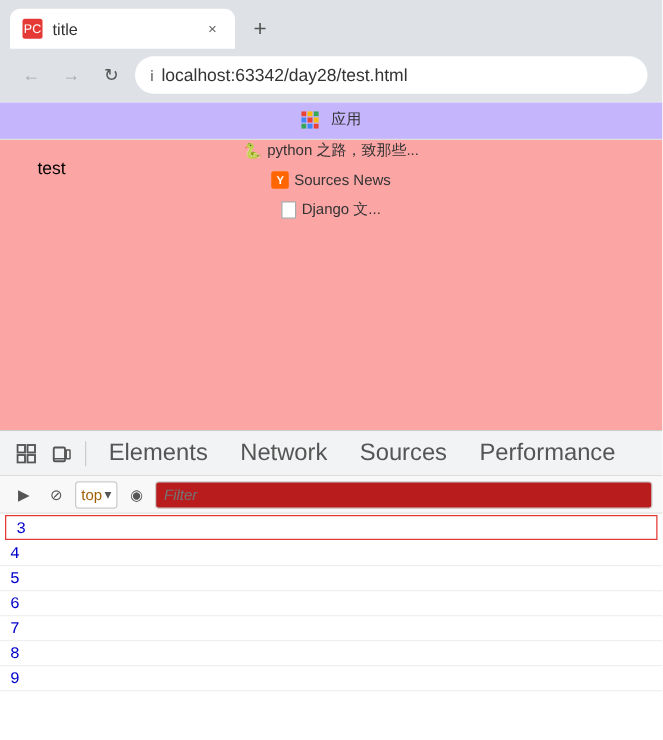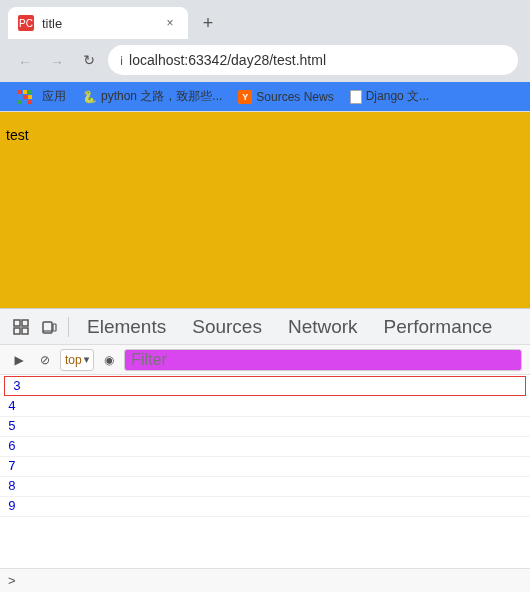--- a/index.html
+++ b/index.html
@@ -106,24 +106,25 @@
     .address-text {
       font-size: 14px;
       color: #333;
     }
 
     
     .bookmarks-bar {
       display: flex;
       align-items: center;
       padding: 3px 12px;
-      background: #3b82f6;
+      background: #c4b5fd;
       gap: 4px;
       height: 30px;
       border-bottom: 1px solid #ddd;
+      flex-direction: column;
     }
     .bookmark-apps {
       display: flex;
       align-items: center;
       gap: 2px;
       margin-right: 6px;
     }
     .bookmark-item {
       display: flex;
       align-items: center;
@@ -145,23 +146,23 @@
     .bookmark-favicon-doc {
       width: 12px; height: 14px;
       border: 1px solid #aaa;
       border-radius: 1px;
       background: #fff;
       position: relative;
     }
 
     
     .page-content {
-      background: #eab308;
-      padding: 14px 6px;
-      height: 196px;
+      background: #fca5a5;
+      padding: 14px 30px;
+      height: 232px;
     }
     .page-test-text {
       font-size: 14px;
       color: #000;
       font-weight: normal;
     }
 
     
     .devtools {
       border-top: 1px solid #ccc;
@@ -243,23 +244,24 @@
     .context-select-text {
       font-size: 12px;
       color: #a16207;
     }
     .filter-input {
       flex: 1;
       height: 22px;
       border: 1px solid #ccc;
       border-radius: 3px;
       padding: 0 6px;
-      font-size: 16px;
+      font-size: 12px;
       outline: none;
-      background: #d946ef;
+      background: #b91c1c;
+      font-style: italic;
     }
 
     
     .console-output {
       flex: 1;
       overflow-y: auto;
       padding: 0;
       background: #fff;
     }
     .console-row {
@@ -373,24 +375,24 @@
         <rect x="2" y="3" width="9" height="11" rx="1" stroke="#555" stroke-width="1.5" fill="none"></rect>
         <rect x="12" y="5" width="3" height="7" rx="0.5" stroke="#555" stroke-width="1.2" fill="none"></rect>
         <line x1="2" y1="12" x2="11" y2="12" stroke="#555" stroke-width="1.2"></line>
       </svg>
     </div>
     <div class="devtools-sep"></div>
     <div class="devtools-tab">
       <span>Elements</span>
     </div>
     <div class="devtools-tab">
+      <span>Network</span>
+    </div>
+    <div class="devtools-tab">
       <span>Sources</span>
-    </div>
-    <div class="devtools-tab">
-      <span>Network</span>
     </div>
     <div class="devtools-tab">
       <span>Performance</span>
     </div>
   </div>
 
   <div class="console-toolbar">
     <div class="console-icon-btn">
       <span>▶</span>
     </div>

